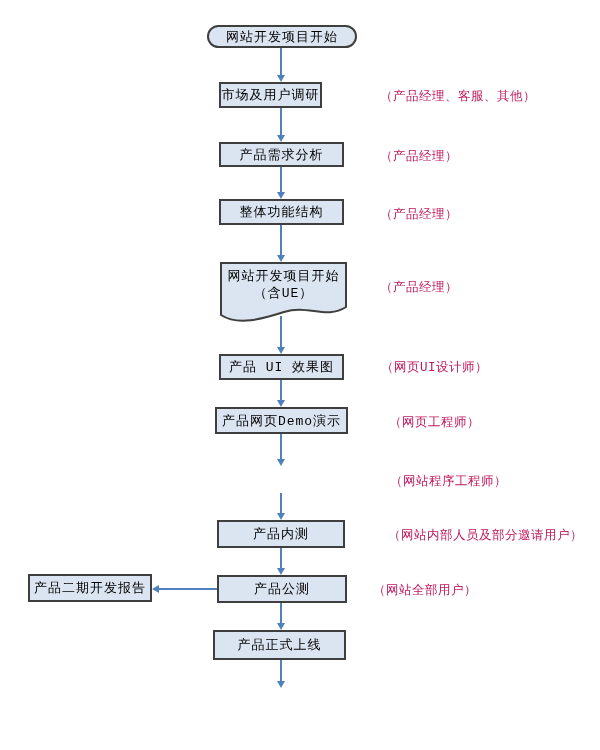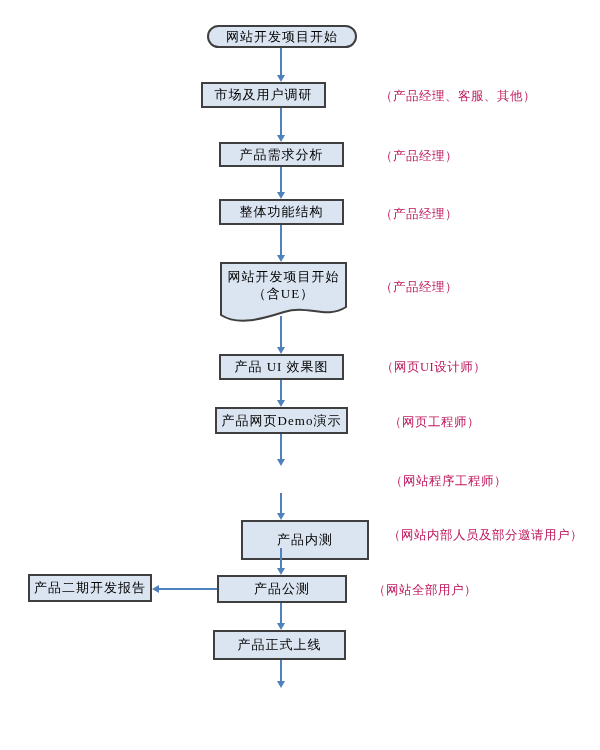--- a/index.html
+++ b/index.html
@@ -1,18 +1,18 @@
 <!DOCTYPE html>
 <html><head>
 <meta charset="utf-8">
 <style>
   html,body { margin:0; padding:0; background:#ffffff; }
   .canvas {
     position:relative; width:600px; height:750px; background:#ffffff;
-    font-family:Liberation Serif, serif;
+    font-family:Liberation Mono, monospace;
     overflow:hidden;
   }
   .node {
     position:absolute; box-sizing:border-box;
     background:#dbe5f1; border:2px solid #3f3f3f;
     display:flex; align-items:center; justify-content:center;
     font-size:13px; color:#000; letter-spacing:1px; white-space:nowrap;
   }
   .stadium { border-radius:14px; }
   .doc-node { position:absolute; }
@@ -42,21 +42,21 @@
 <body>
 
 <div class="canvas">
 
   <div class="node stadium" style="left:207px; top:25px; width:150px; height:23px; border-radius:12px;">网站开发项目开始</div>
 
   <div class="arrow-v" style="left:280px; top:48px; height:27px;">
       <i class="head-down"></i>
     </div>
 
-  <div class="node" style="left:201px; top:82px; width:125px; height:26px;">市场及用户调研</div>
+  <div class="node" style="left:219px; top:82px; width:103px; height:26px;">市场及用户调研</div>
   <div class="annot" style="left:362px; top:88px;">（产品经理、客服、其他）</div>
 
   <div class="arrow-v" style="left:280px; top:108px; height:27px;">
       <i class="head-down"></i>
     </div>
 
   <div class="node" style="left:219px; top:142px; width:125px; height:25px;">产品需求分析</div>
   <div class="annot" style="left:362px; top:148px;">（产品经理）</div>
 
   <div class="arrow-v" style="left:280px; top:167px; height:25px;">
@@ -98,21 +98,21 @@
   <div class="arrow-v" style="left:280px; top:434px; height:25px;">
       <i class="head-down"></i>
     </div>
 
   <div class="annot" style="left:372px; top:473px;">（网站程序工程师）</div>
 
   <div class="arrow-v" style="left:280px; top:493px; height:20px;">
       <i class="head-down"></i>
     </div>
 
-  <div class="node" style="left:217px; top:520px; width:128px; height:40px;margin-left:24px;">产品内测</div>
+  <div class="node" style="left:217px; top:520px; width:128px; height:28px;">产品内测</div>
   <div class="annot" style="left:370px; top:527px;">（网站内部人员及部分邀请用户）</div>
 
   <div class="arrow-v" style="left:280px; top:548px; height:20px;">
       <i class="head-down"></i>
     </div>
 
   <div class="node" style="left:217px; top:575px; width:130px; height:28px;">产品公测</div>
   <div class="annot" style="left:355px; top:582px;">（网站全部用户）</div>
 
   <div class="node" style="left:28px; top:574px; width:124px; height:28px;">产品二期开发报告</div>

